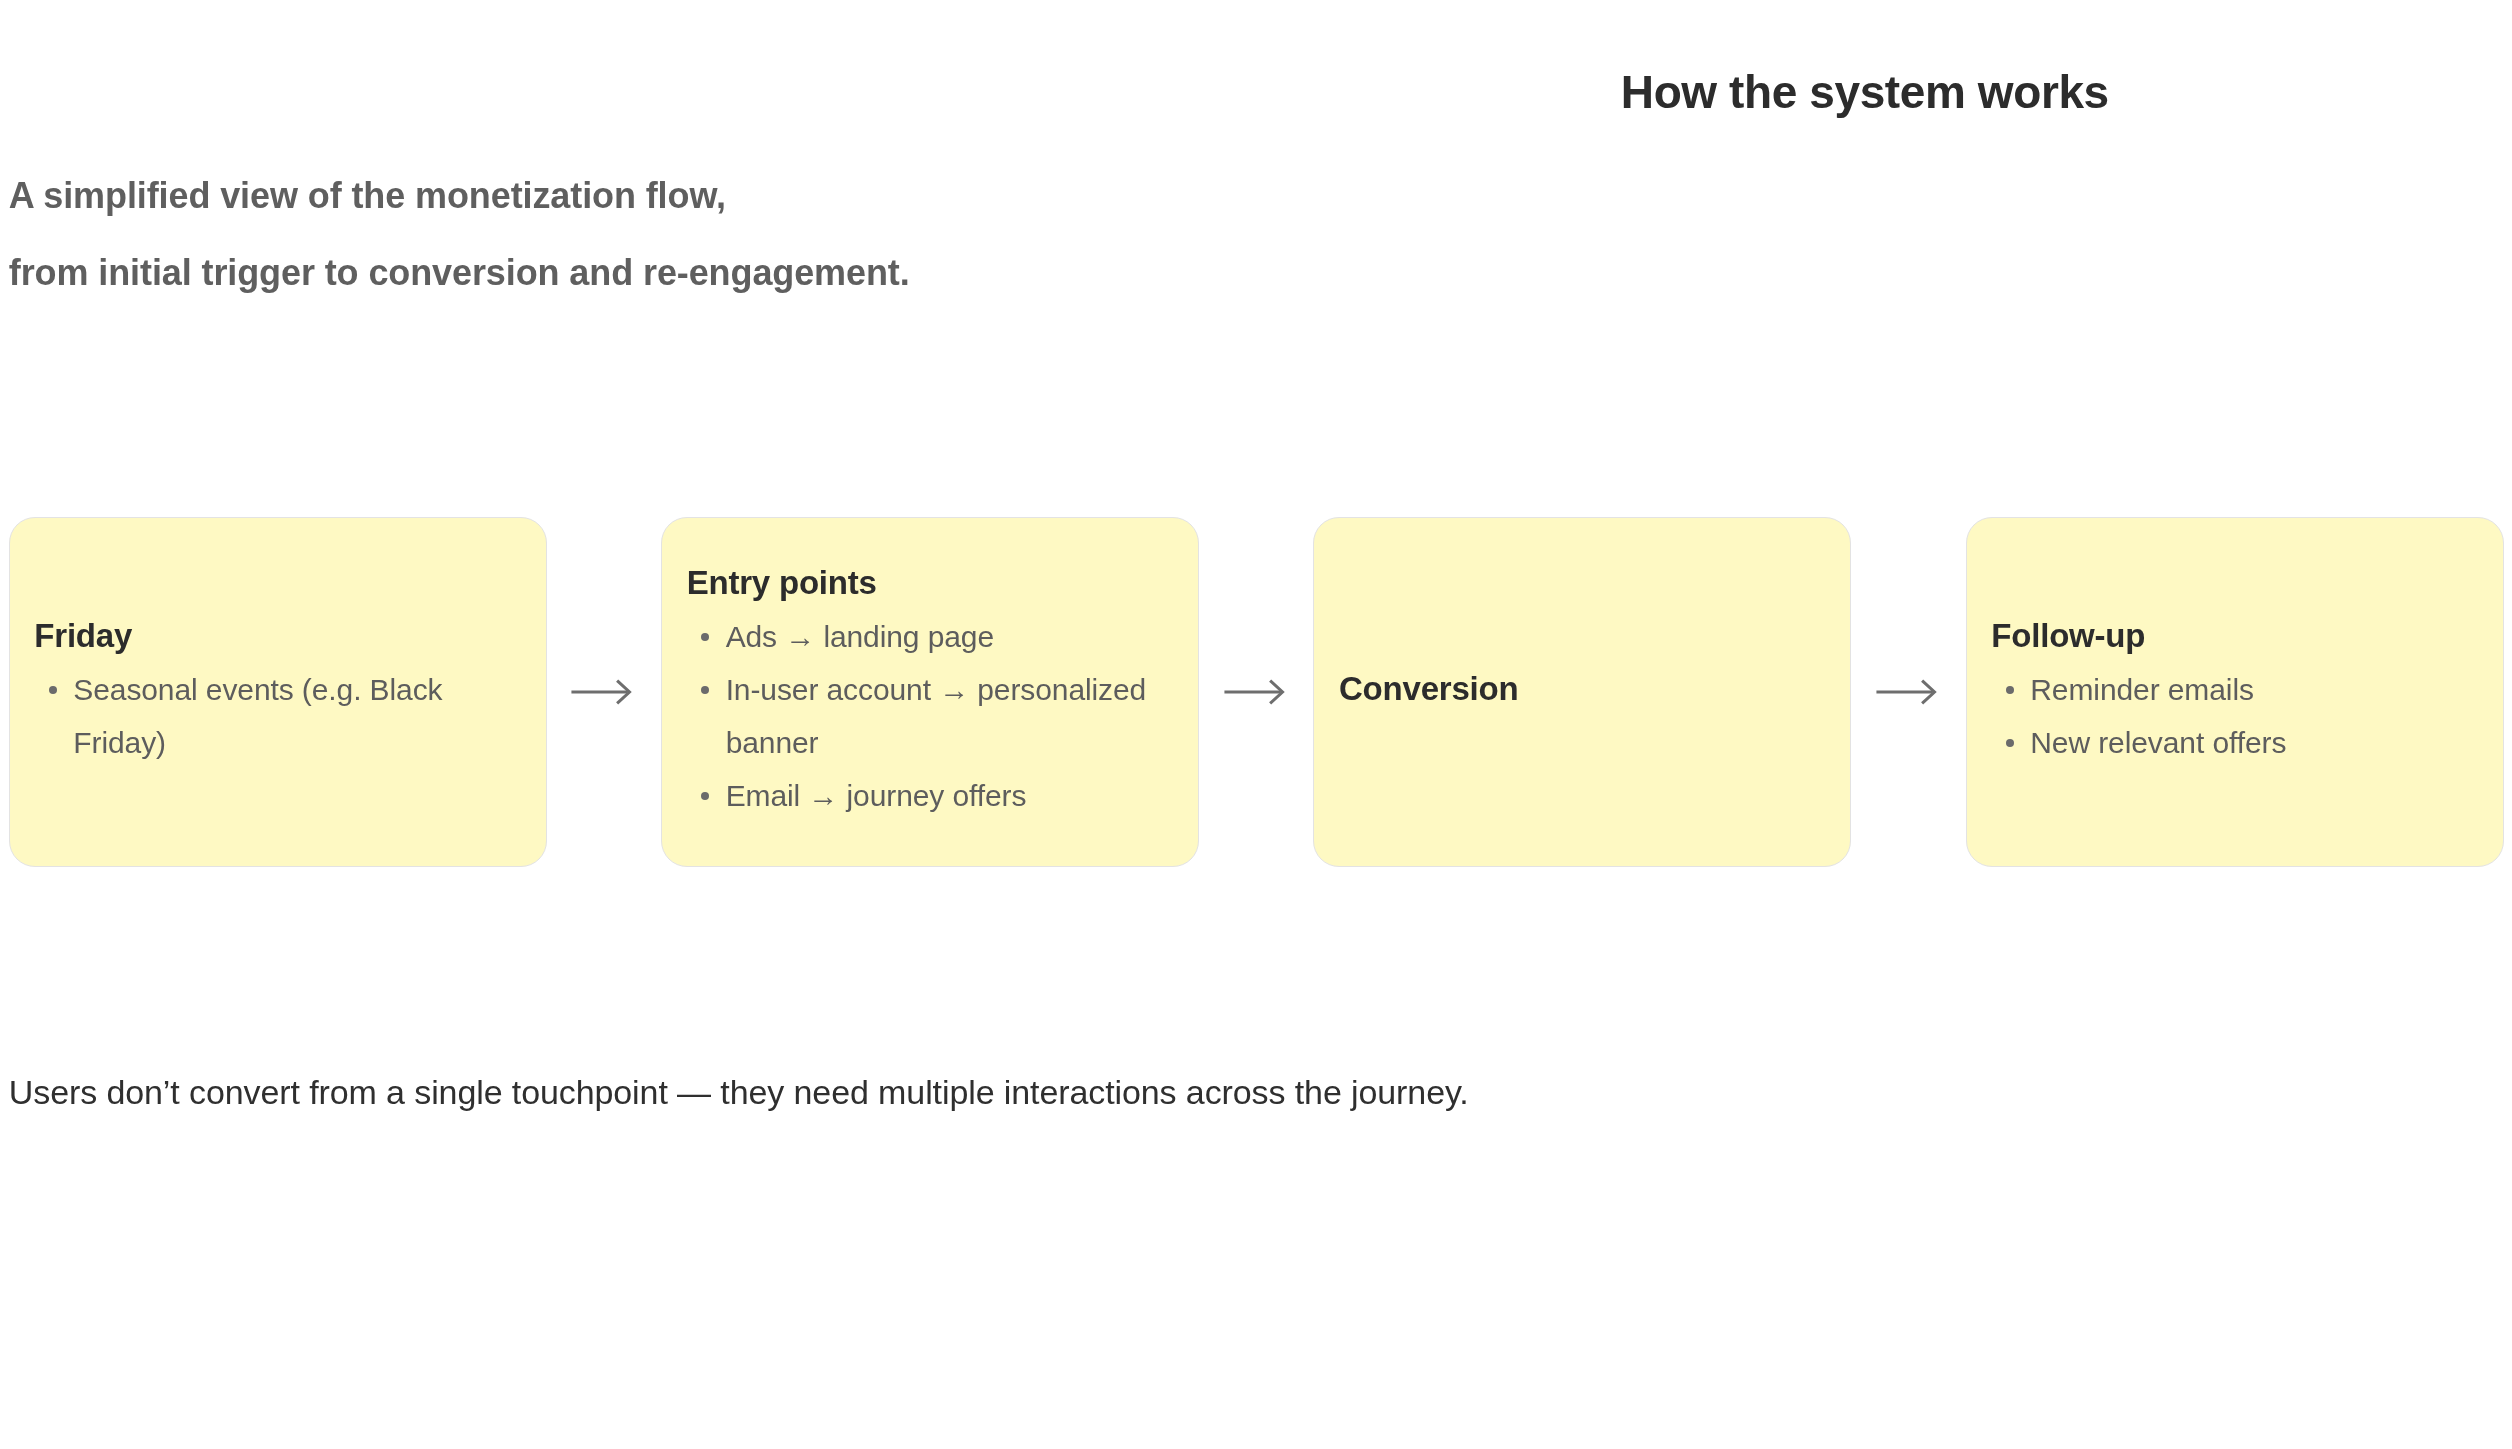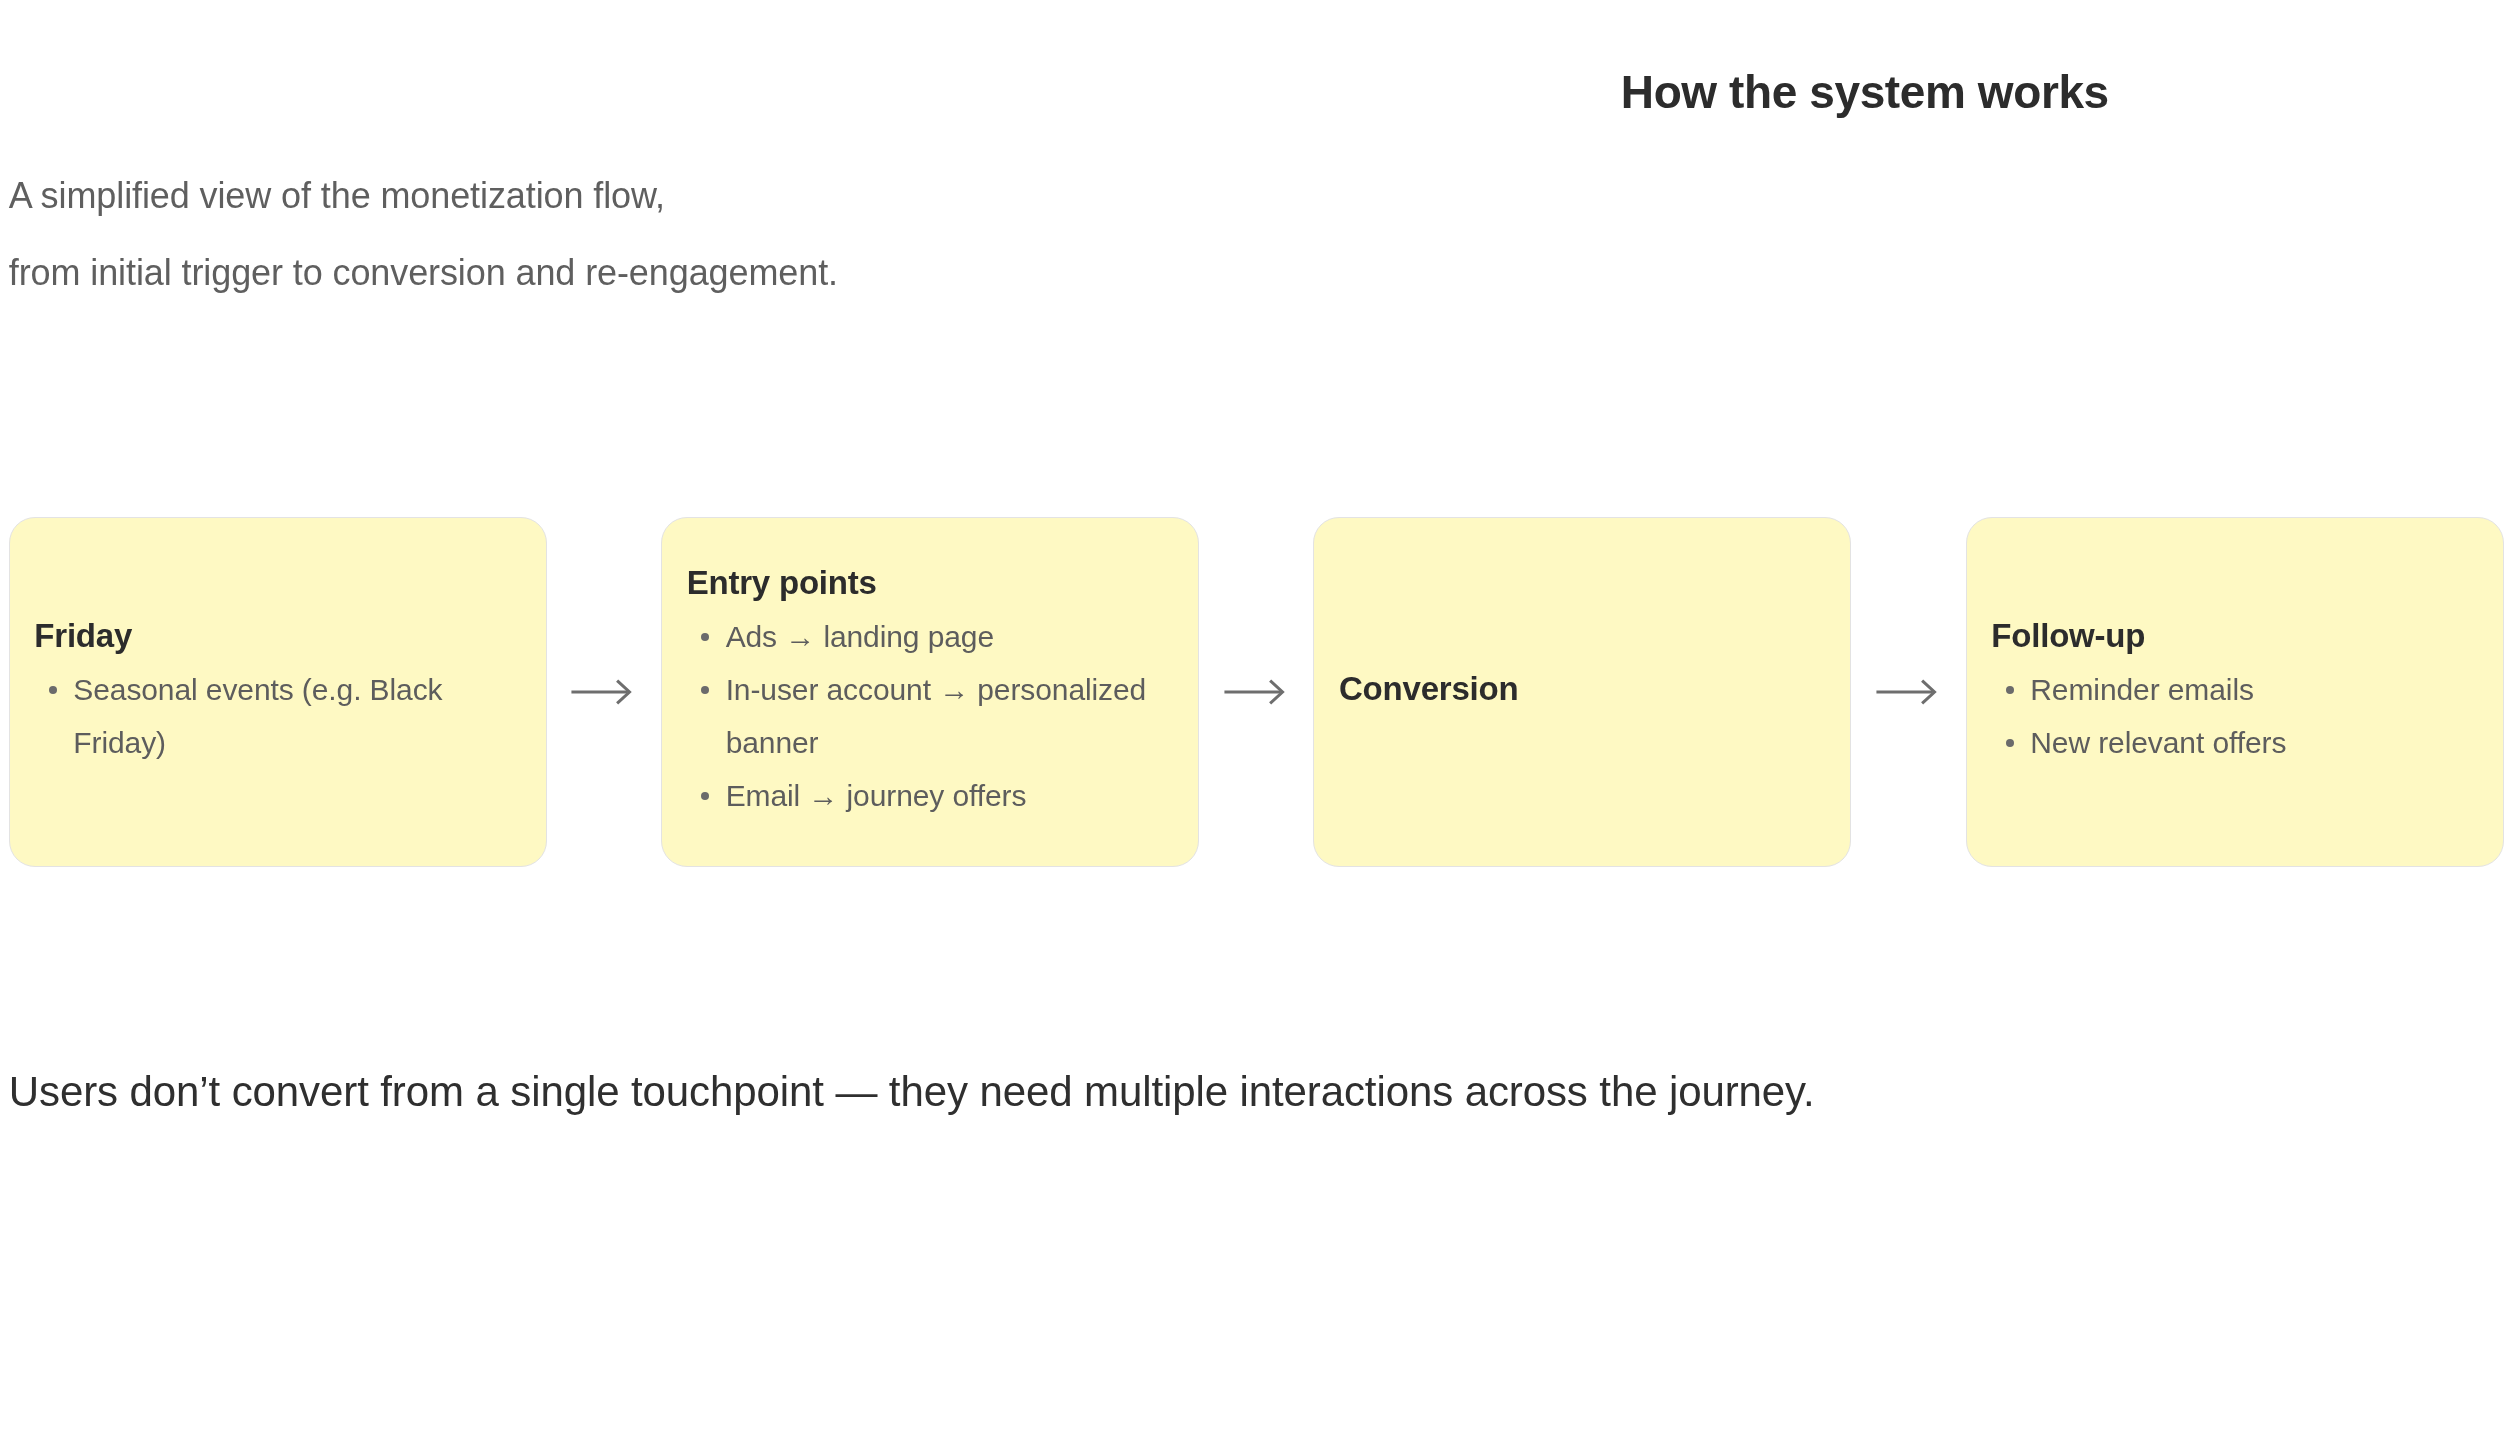--- a/index.html
+++ b/index.html
@@ -37,21 +37,21 @@
     font-weight: 700;
     letter-spacing: -0.4px;
     color: #2c2c2c;
     text-align: right;
   }
   .subtitle {
     margin: 0;
     padding-top: 38px;
     font-size: 36px;
     line-height: 77px;
-    font-weight: 400;
+    font-weight: 700;
     color: #5f5f5f;
     letter-spacing: -0.1px;
   }
   .subtitle-line { display: block; }
 
   
   .flow {
     position: absolute;
     left: 8.8px;
     top: 517px;
@@ -117,21 +117,21 @@
 
   
   .footer {
     position: absolute;
     left: 8.8px;
     top: 1069px;
     width: 2275px;
   }
   .footer-note {
     margin: 0;
-    font-size: 42px;
+    font-size: 34px;
     line-height: 46px;
     color: #2f2f2f;
     letter-spacing: -0.1px;
   }
 </style>
 </head>
 <body>
 
 <div class="page">
 

